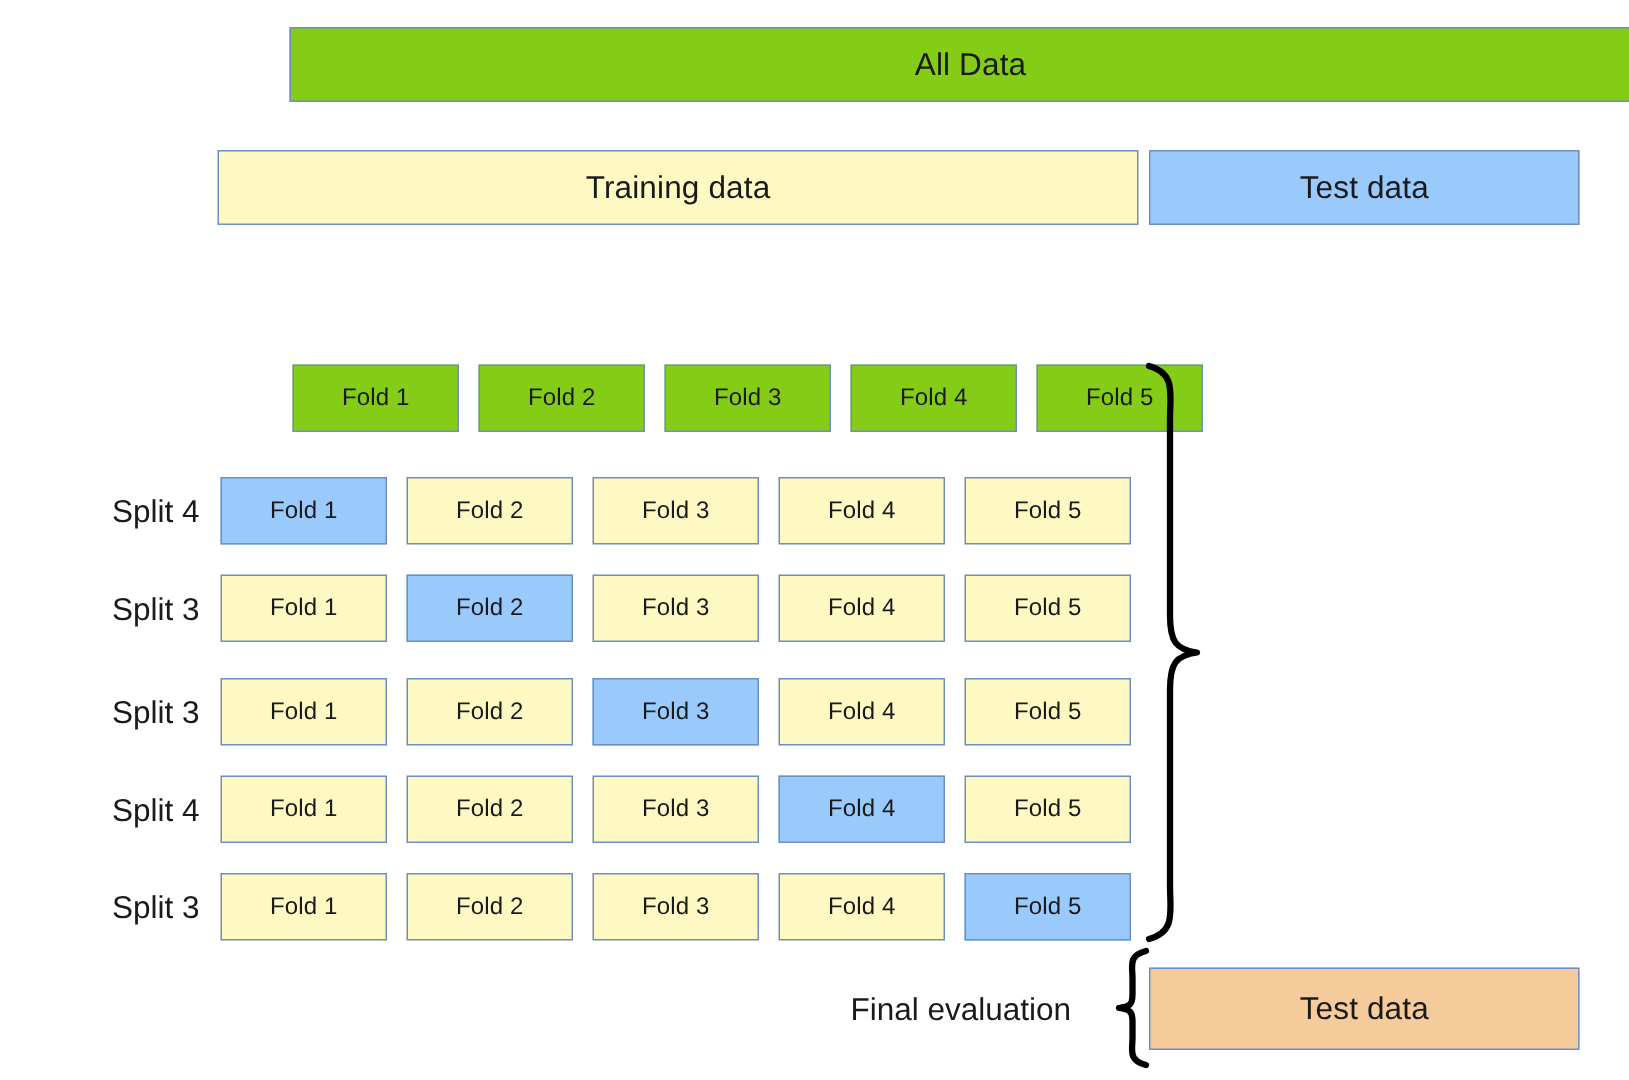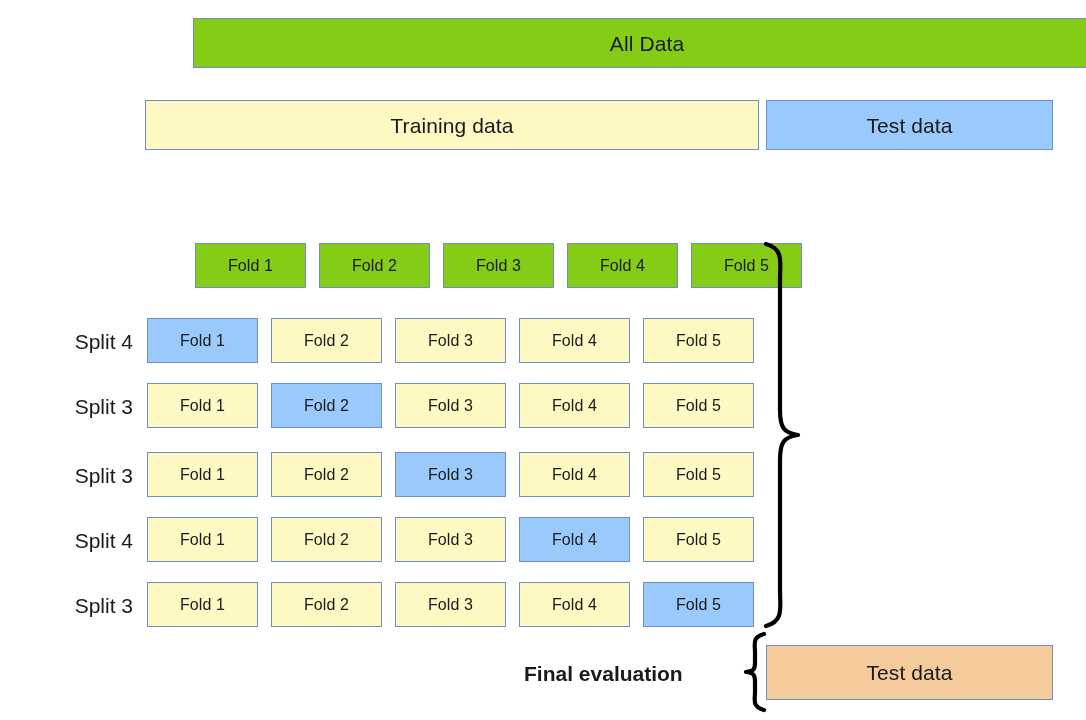--- a/index.html
+++ b/index.html
@@ -72,23 +72,22 @@
     font-size: 21px;
     line-height: 1;
     color: #1a1a1a;
     white-space: nowrap;
   }
   #finding-parameters-label {
     left: 827px;
     top: 424px;
   }
   #final-evaluation-label {
-    left: 524px;
+    left: 567px;
     top: 663px;
-    font-weight: bold;
   }
 
   
   .brace {
     position: absolute;
   }
   #brace-right  { left: 758px; top: 240px; width: 44px; height: 390px; }
   #brace-bottom { left: 742px; top: 630px; width: 30px; height: 84px; }
 
   #test-data-bottom { left: 766px; top: 645px; width: 287px; height: 55px; }

